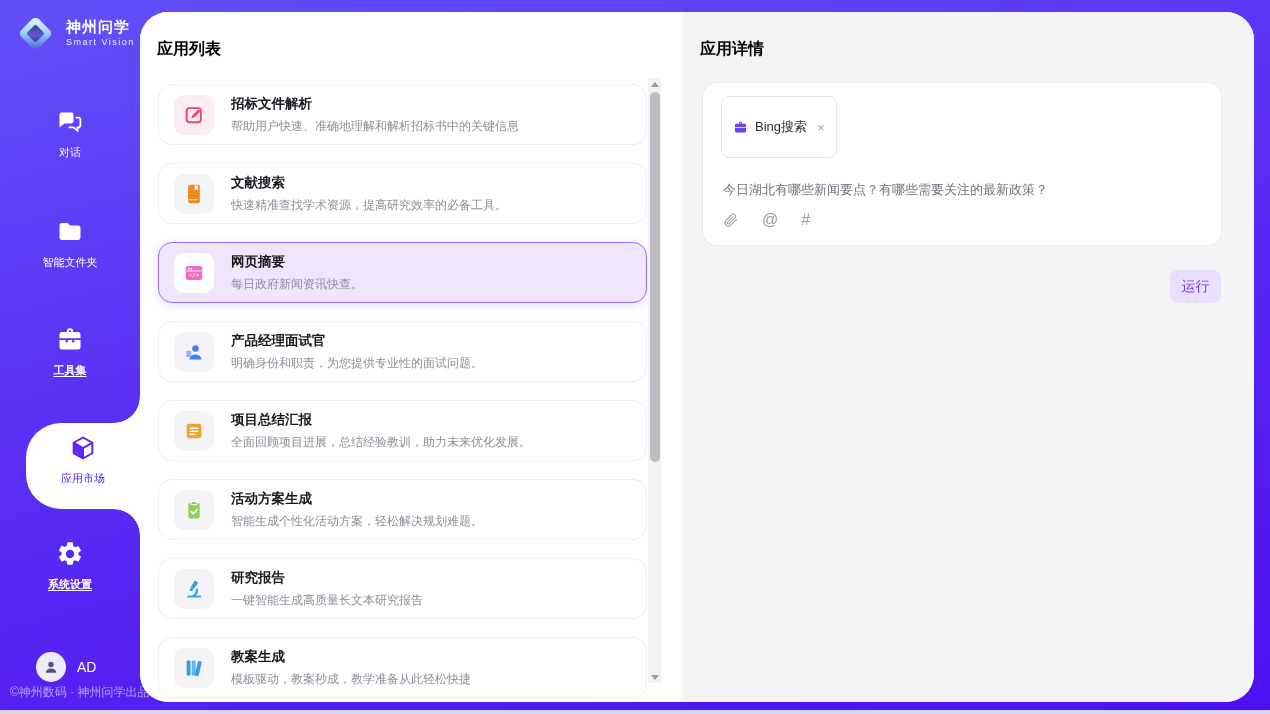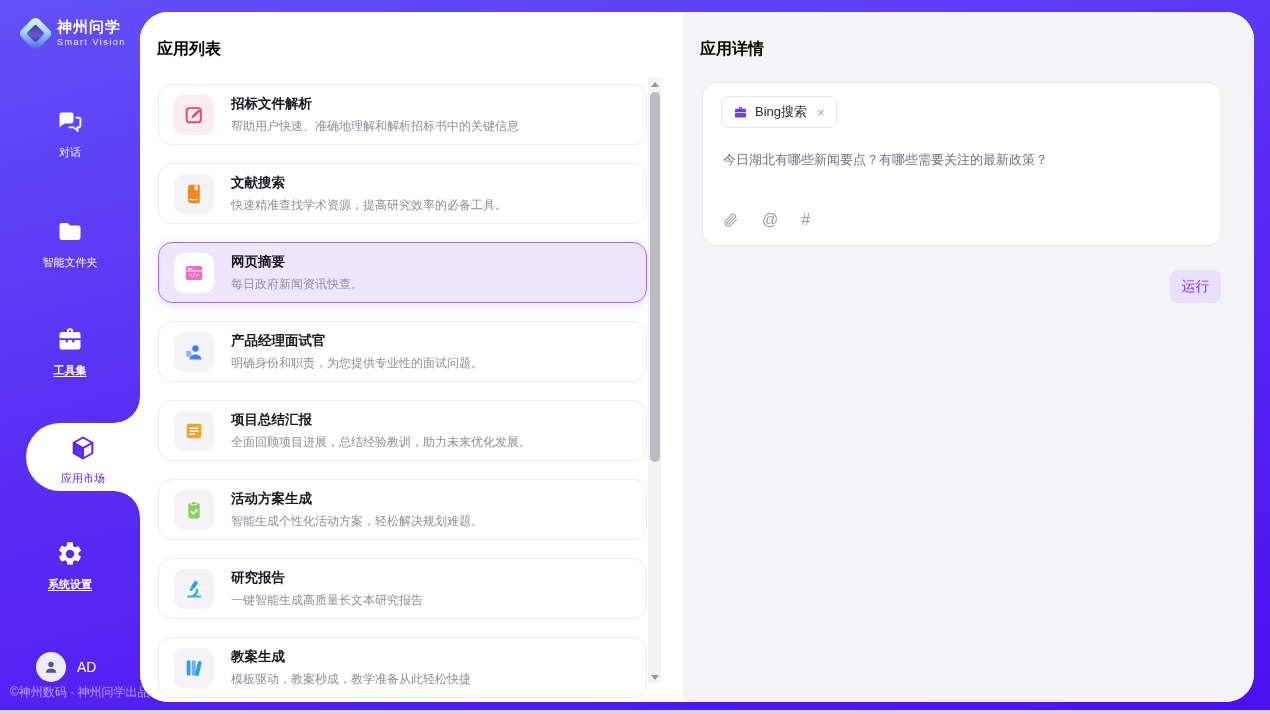--- a/index.html
+++ b/index.html
@@ -5,42 +5,42 @@
   * { margin:0; padding:0; box-sizing:border-box; }
   html,body { width:1270px; height:714px; font-family:"Liberation Sans", sans-serif; }
   .screen {
     position:relative; width:1270px; height:714px; overflow:hidden;
     background:linear-gradient(165deg,#6150f8 0%,#5a2df4 45%,#4c10f0 100%);
   }
   .bottom-strip { position:absolute; left:0; bottom:0; width:100%; height:4px; background:#d6d3ee; }
 
   
   .sidebar { position:absolute; left:0; top:0; width:140px; height:710px; z-index:5; color:#fff; }
-  .logo { position:absolute; top:14px; left:16px; display:flex; align-items:center; gap:3px; }
+  .logo { position:absolute; top:14px; left:16px; display:flex; align-items:center; gap:12px; }
   .logo-diamond { width:38px; height:38px; display:flex; align-items:center; justify-content:center; }
   .diamond-outer { width:25px; height:25px; transform:rotate(45deg); border-radius:5px;
     background:linear-gradient(135deg,#eef7ff 0%,#9fd9f6 45%,#4a55dd 100%); position:relative; }
   .diamond-outer::after { content:''; position:absolute; inset:6px; border-radius:2px;
     background:linear-gradient(135deg,#39417f 0%,#6f52da 60%,#2e3ba8 100%); }
   .logo-text { display:flex; flex-direction:column; line-height:1.15; }
   .logo-title { font-size:15px; font-weight:bold; letter-spacing:1px; }
   .logo-sub { font-size:9px; opacity:.92; letter-spacing:1.5px; margin-top:2px; }
 
   .nav-item { position:absolute; left:0; width:140px; text-align:center; cursor:pointer; color:#fff; }
   .nav-item:nth-of-type(1) { top:108px; }
   .nav-item:nth-of-type(2) { top:218px; }
   .nav-item:nth-of-type(3) { top:326px; }
   .nav-item:nth-of-type(4) { top:423px; }
   .nav-item:nth-of-type(5) { top:540px; }
   .nav-icon { display:inline-block; width:28px; height:28px; }
   .nav-icon svg { width:28px; height:28px; display:block; }
   .nav-label { display:block; font-size:11px; margin-top:5px; }
   .nav-label.underline { text-decoration:underline; text-underline-offset:2px;font-weight:bold; }
 
-  .nav-item.active { left:26px; width:114px; height:68px; background:#fff; color:#5b23f4;
+  .nav-item.active { left:26px; width:114px; height:86px; background:#fff; color:#5b23f4;
     border-radius:35px 0 0 35px; padding-top:11px; }
   .nav-item.active .curve { position:absolute; right:0; width:26px; height:26px; }
   .nav-item.active .curve.top { top:-26px;
     background:radial-gradient(circle 26px at 0 0, rgba(0,0,0,0) 25.4px, #fff 26px); }
   .nav-item.active .curve.bottom { bottom:-26px;
     background:radial-gradient(circle 26px at 0 26px, rgba(0,0,0,0) 25.4px, #fff 26px); }
 
   .user-row { position:absolute; left:36px; bottom:28px; display:flex; align-items:center; gap:11px; cursor:pointer; }
   .avatar { width:30px; height:30px; border-radius:50%; background:#efecfa; display:flex; align-items:center; justify-content:center; }
   .avatar svg { width:18px; height:18px; }
@@ -73,21 +73,21 @@
   .tri-up { width:0; height:0; border-left:4px solid transparent; border-right:4px solid transparent; border-bottom:5px solid #97979d; }
   .tri-down { width:0; height:0; border-left:4px solid transparent; border-right:4px solid transparent; border-top:5px solid #97979d; }
   .scroll-thumb { position:absolute; left:1.5px; top:14px; width:10px; height:370px; background:#bbbbc1; border-radius:5px; cursor:pointer; }
 
   
   .detail-panel { position:relative; flex:1; background:#f4f4f6; height:100%; display:flex; flex-direction:column; }
   .detail-panel .panel-title { position:absolute; left:17px; top:27px; }
   .prompt-card { position:absolute; left:19px; top:70px; width:520px; height:164px;
     background:#fff; border:1px solid #e9e9ee; border-radius:14px; display:flex; flex-direction:column; }
   .tool-tag { display:inline-flex; align-items:center; gap:7px; align-self:flex-start;
-    margin:13px 0 0 18px; padding:6px 11px; background:#fff; border:1px solid #e6e6eb;
+    margin:13px 0 0 18px; padding:21px 11px; background:#fff; border:1px solid #e6e6eb;
     border-radius:8px; cursor:pointer; }
   .tool-tag svg { width:15px; height:15px; }
   .tag-label { font-size:13px; color:#2b2b33; }
   .tag-close { font-size:13px; color:#a2a2ac; margin-left:3px; cursor:pointer; line-height:1; }
   .query-text { margin:23px 20px 0 20px; font-size:13px; color:#70707c; flex:1; cursor:text; }
   .prompt-toolbar { display:flex; align-items:center; gap:23px; margin:0 0 16px 20px; color:#9b9ba6; }
   .pt-icon { cursor:pointer; display:flex; align-items:center; }
   .pt-icon svg { width:16px; height:16px; }
   .pt-char { font-size:16px; }
 

